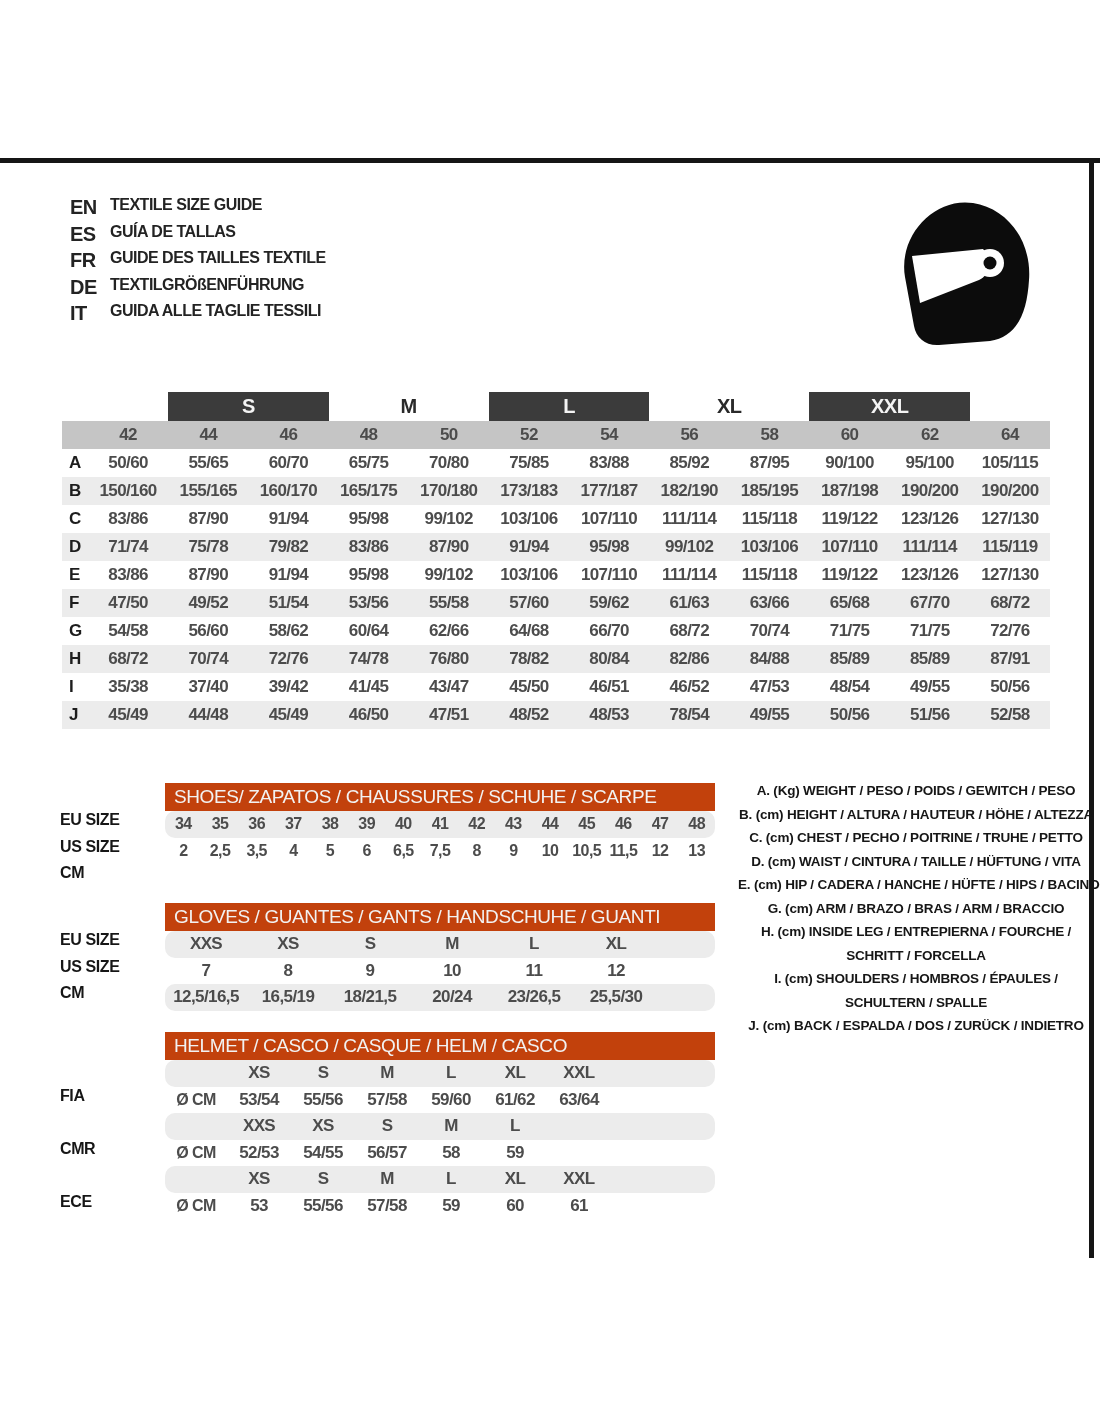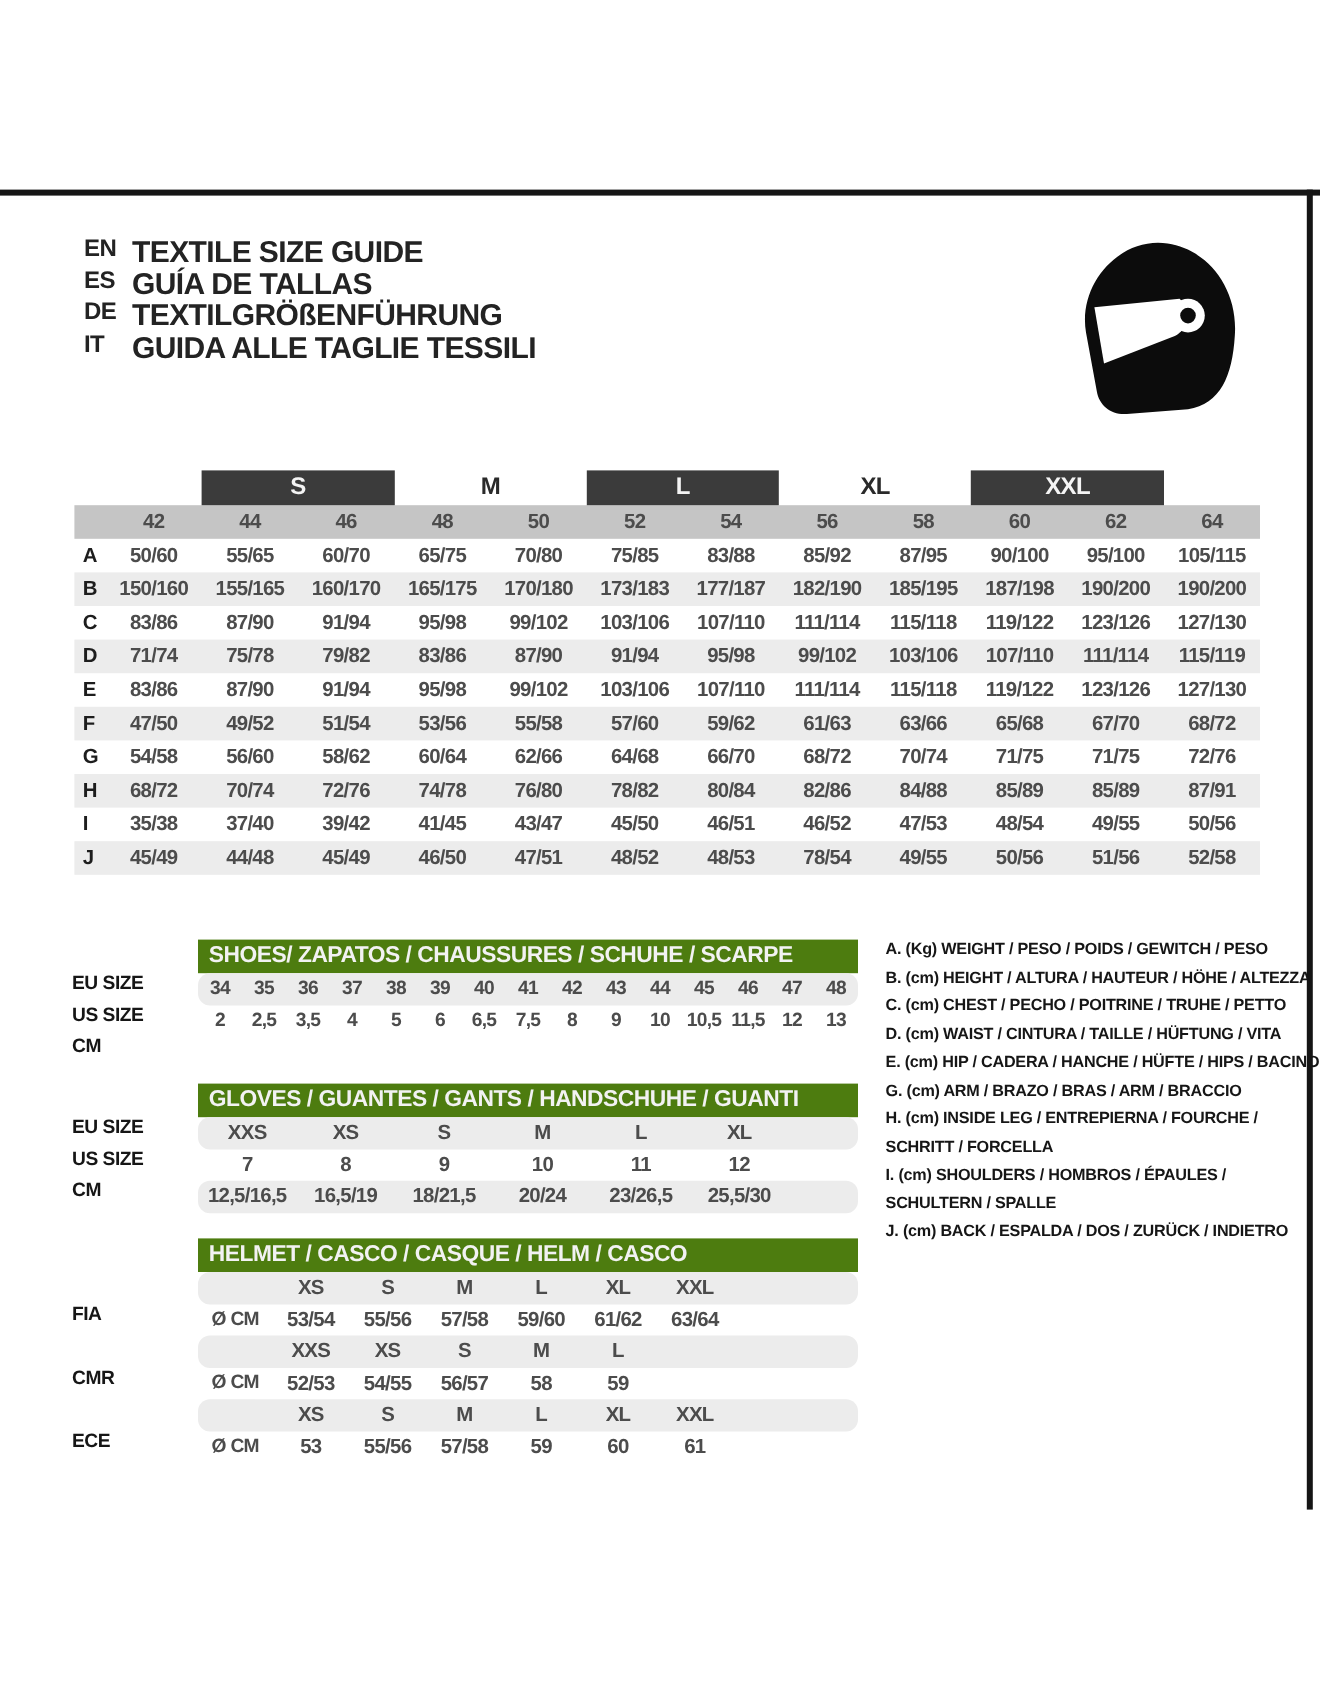--- a/index.html
+++ b/index.html
@@ -5,73 +5,77 @@
   html,body{margin:0;padding:0;background:#fff;}
   body{width:1100px;height:1422px;position:relative;font-family:"Liberation Sans",sans-serif;overflow:hidden;}
   .page{position:absolute;inset:0;background:#fff;}
   .top-rule{position:absolute;left:0;top:158px;width:1100px;height:5px;background:#151515;}
   .right-rule{position:absolute;left:1089px;top:158px;width:5px;height:1100px;background:#151515;}
 
   
   .lang-block{position:absolute;left:70px;top:196px;}
   .lang-row{display:flex;height:26.5px;}
   .lang-code{width:40px;font-weight:bold;font-size:20px;color:#232323;letter-spacing:-0.5px;}
-  .lang-title{font-weight:bold;font-size:25px;color:#232323;letter-spacing:-0.5px;white-space:nowrap;}
+  .lang-title{font-weight:bold;font-size:16px;color:#232323;letter-spacing:-0.5px;white-space:nowrap;}
 
   .helmet-icon{position:absolute;left:893px;top:196px;width:148px;height:156px;}
 
   
   .main-table{position:absolute;left:62px;top:392px;width:988px;}
   .mt-grid{display:grid;grid-template-columns:26px repeat(12,1fr);align-items:center;}
   .mt-group-row{height:29px;}
   .grp{height:29px;line-height:29px;text-align:center;font-weight:bold;font-size:20px;color:#2a2a2a;letter-spacing:-0.5px;}
   .grp.boxed{background:#3b3b3b;color:#f4f4f4;}
   .mt-num-row{height:28px;background:#c5c5c5;}
   .mt-row{height:28px;}
   .mt-row.stripe{background:#ececec;}
   .mt-label{font-weight:bold;font-size:17px;color:#1d1d1d;padding-left:7px;letter-spacing:-0.5px;}
   .mt-cell{text-align:center;font-weight:bold;font-size:17px;color:#4c4c4c;letter-spacing:-0.6px;white-space:nowrap;}
 
   
   .sec{position:absolute;left:60px;width:660px;}
-  .sec-bar{margin-left:105px;width:550px;box-sizing:border-box;height:28px;line-height:28px;background:#4d7c0f;color:#f2f2f2;font-weight:bold;font-size:19px;padding-left:9px;letter-spacing:-0.4px;white-space:nowrap;}
+  .sec-bar{margin-left:105px;width:550px;box-sizing:border-box;height:28px;line-height:28px;background:#c2410c;color:#f2f2f2;font-weight:normal;font-size:19px;padding-left:9px;letter-spacing:-0.4px;white-space:nowrap;}
   .sec-row{display:flex;height:26.5px;align-items:flex-start;}
   .sec-label{width:105px;font-weight:bold;font-size:16px;color:#161616;letter-spacing:-0.4px;}
   .sec-vals{width:550px;height:100%;display:grid;align-items:center;}
   .sec-vals.stripe{background:#ececec;border-radius:10px;}
   .cell{text-align:center;font-weight:bold;font-size:17px;color:#4c4c4c;letter-spacing:-0.6px;white-space:nowrap;}
   .shoes-grid{grid-template-columns:repeat(15,1fr);}
   .shoes-grid .cell{font-size:16px;}
   .gloves-grid{grid-template-columns:repeat(6,82px) 1fr;}
   .helmet-grid{grid-template-columns:62px repeat(6,64px) 1fr;}
   .helmet-grid .cell.unit{font-size:16px;}
   #sec-shoes{top:783px;}
   #sec-gloves{top:903px;}
   #sec-helmet{top:1032px;}
 
   
-  .legend{position:absolute;left:738px;top:779px;width:356px;}
+  .legend{position:absolute;left:738px;top:779px;width:356px;text-align:center;}
   .legend p{margin:0;font-weight:bold;font-size:13.5px;line-height:23.5px;color:#161616;letter-spacing:-0.2px;white-space:nowrap;}
 </style>
 </head>
 <body>
 
 <div class="page">
 
   <div class="top-rule"></div>
   <div class="right-rule"></div>
 
   <div class="lang-block">
       <div class="lang-row">
         <span class="lang-code">EN</span>
         <span class="lang-title">TEXTILE SIZE GUIDE</span>
       </div>
       <div class="lang-row">
         <span class="lang-code">ES</span>
         <span class="lang-title">GUÍA DE TALLAS</span>
+      </div>
+      <div class="lang-row">
+        <span class="lang-code">FR</span>
+        <span class="lang-title">GUIDE DES TAILLES TEXTILE</span>
       </div>
       <div class="lang-row">
         <span class="lang-code">DE</span>
         <span class="lang-title">TEXTILGRÖßENFÜHRUNG</span>
       </div>
       <div class="lang-row">
         <span class="lang-code">IT</span>
         <span class="lang-title">GUIDA ALLE TAGLIE TESSILI</span>
       </div>
     </div>

